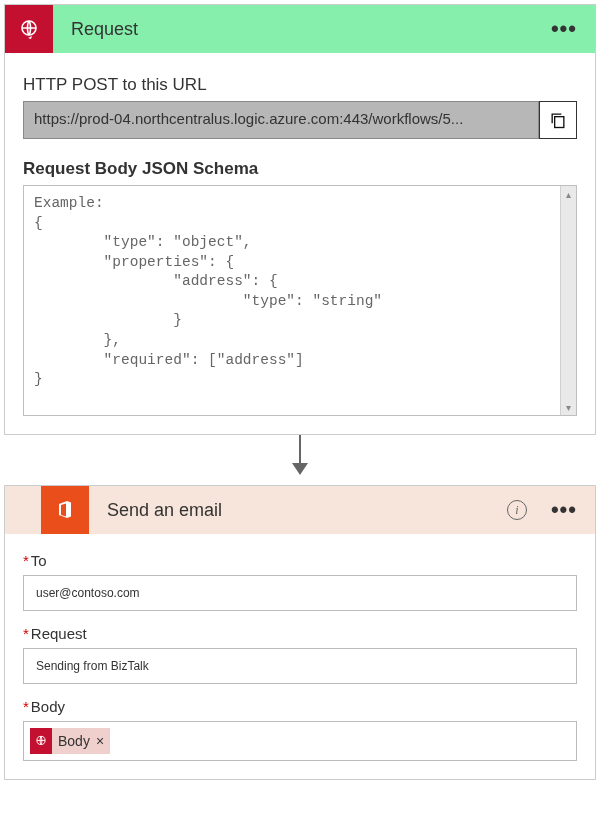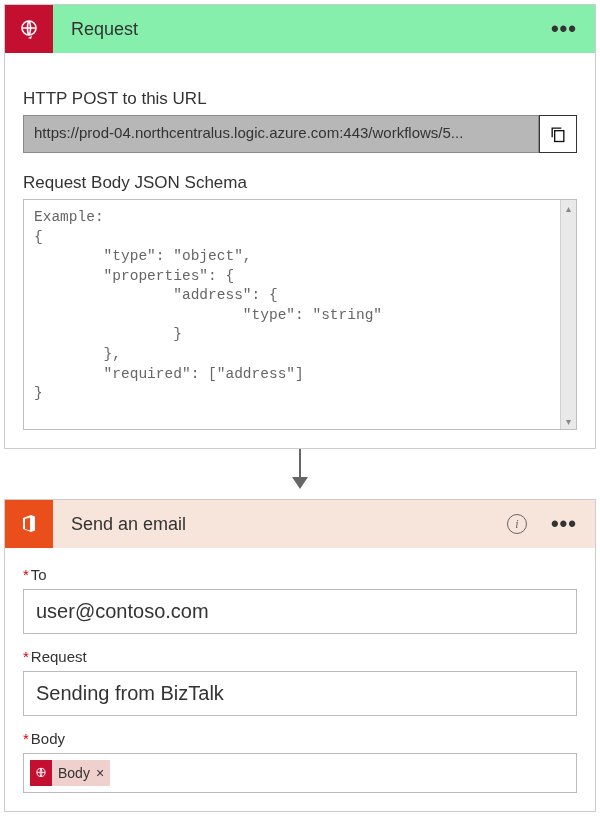--- a/index.html
+++ b/index.html
@@ -15,21 +15,21 @@
       border: 1px solid #ccc;
       background: #fff;
     }
     .card-header {
       display: flex;
       align-items: center;
       height: 48px;
       padding-right: 12px;
     }
     .header-pink { background: #86efac; }
-    .header-peach { background: #f7e4da; }
+    .header-peach { background: #f7e4da; padding-left: 36px; }
     .icon-tile {
       width: 48px;
       height: 48px;
       display: flex;
       align-items: center;
       justify-content: center;
       flex-shrink: 0;
     }
     .tile-crimson { background: #c30f30; }
     .tile-orange { background: #e94e1b; }
@@ -62,23 +62,23 @@
       color: #333;
       cursor: pointer;
       padding: 0 6px;
       line-height: 12px;
     }
     .card-body { padding: 16px 18px 18px 18px; }
     .section-label {
       font-size: 17px;
       color: #333;
       margin-bottom: 6px;
-      margin-top: 20px;
-    }
-    .section-label.mt { margin-top: 20px; }
+      margin-top: 6px;
+    }
+    .section-label.mt { margin-top: 20px; font-weight: bold; }
     .url-row {
       display: flex;
     }
     .url-box {
       flex: 1;
       background: #b7b7b7;
       border: 1px solid #8a8a8a;
       color: #333;
       font-size: 15px;
       padding: 8px 10px;
@@ -155,21 +155,21 @@
       font-size: 15px;
       color: #333;
       margin-bottom: 6px;
       margin-top: 14px;
     }
     .form-label:first-child { margin-top: 2px; }
     .req { color: #d40000; margin-right: 2px; }
     .text-input {
       width: 100%;
       border: 1px solid #bbb;
-      font-size: 20px;
+      font-size: 12px;
       font-family: inherit;
       padding: 10px 12px;
       color: #333;
     }
     .body-box {
       width: 100%;
       border: 1px solid #bbb;
       background: #fff;
       padding: 6px 6px;
       min-height: 34px;

